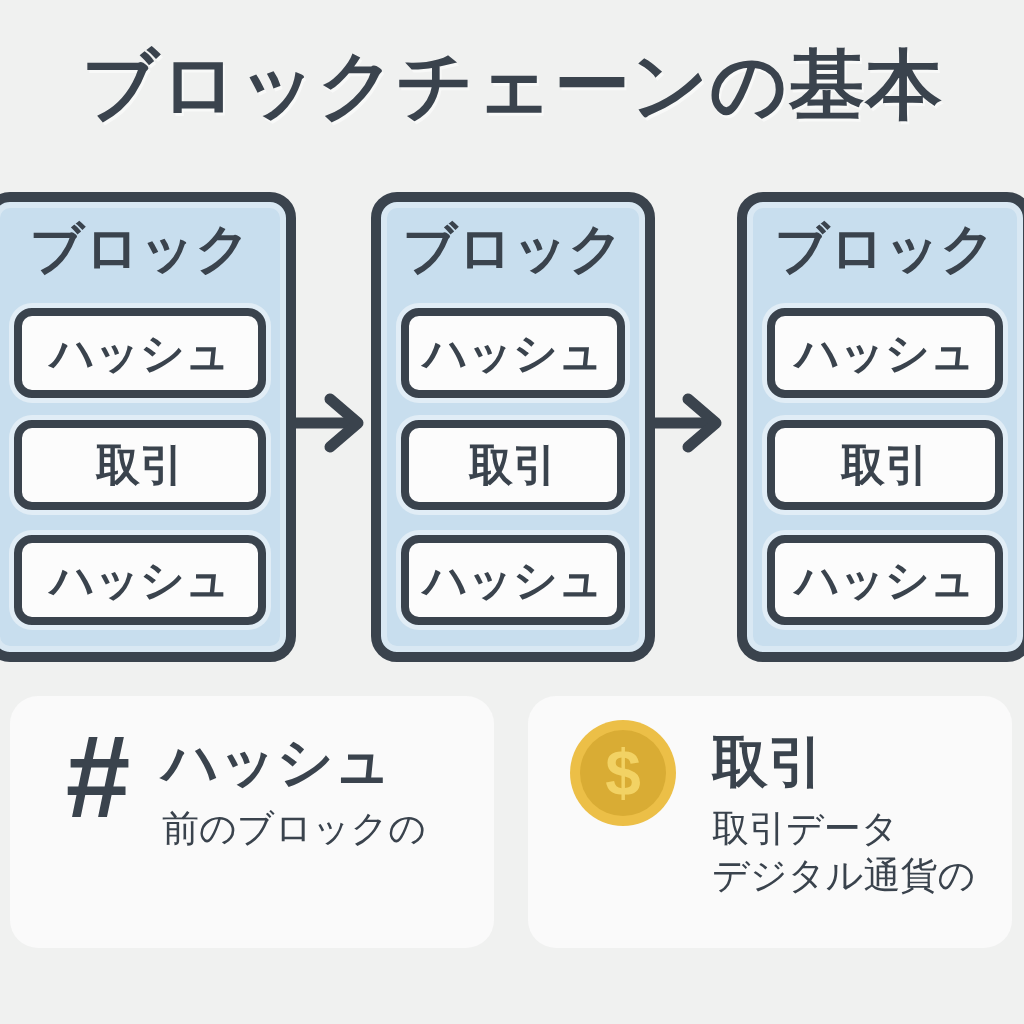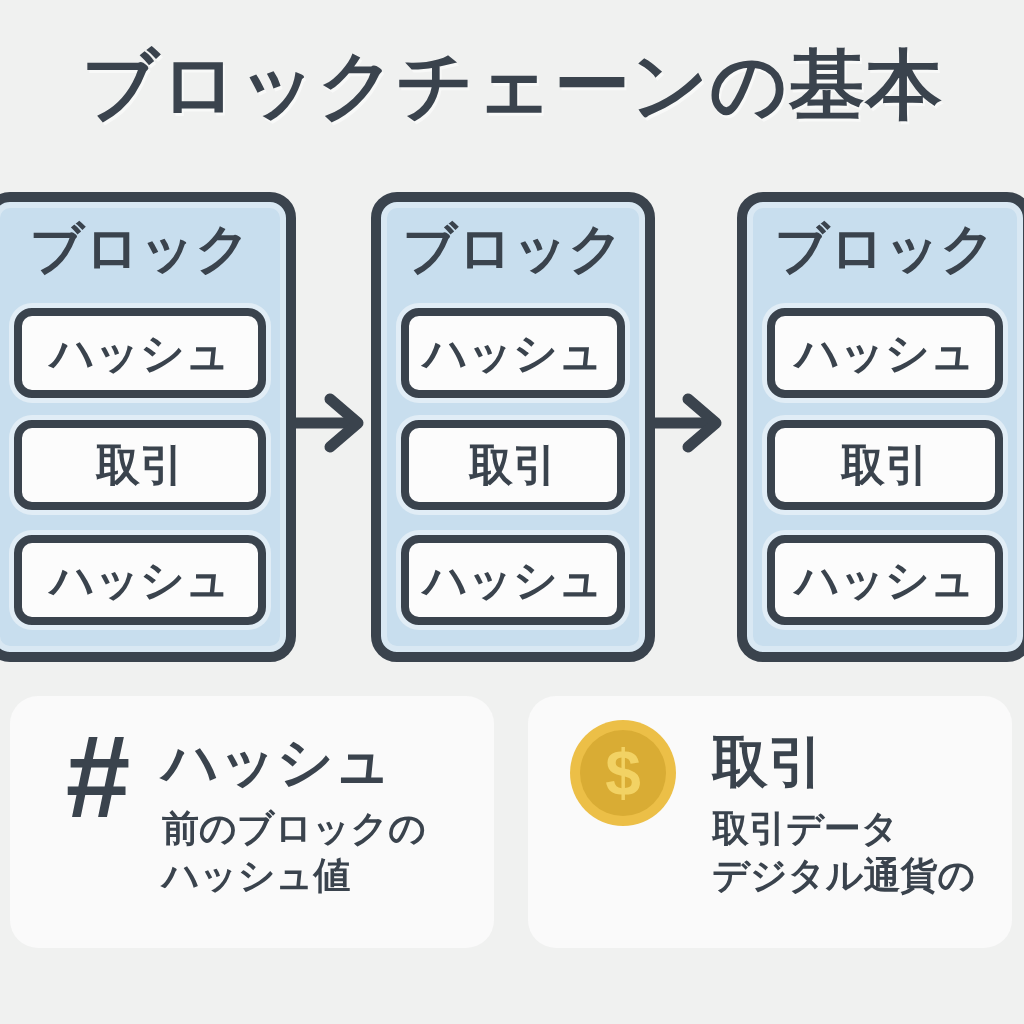--- a/index.html
+++ b/index.html
@@ -87,21 +87,21 @@
   }
   .coin-symbol{font-size:64px;font-weight:bold;color:var(--coin-symbol);line-height:1;}
   .legend-text{position:absolute;top:38px;}
   .card-hash .legend-text{left:152px;}
   .card-transaction .legend-text{left:184px;}
   .legend-heading{
     font-size:56px;font-weight:bold;color:var(--dark);
     line-height:1;white-space:nowrap;
   }
   .legend-desc{
-    margin-top:16px;font-size:37px;font-weight:bold;color:var(--dark);
+    margin-top:16px;font-size:37px;font-weight:normal;color:var(--dark);
     line-height:1.27;white-space:nowrap;
   }
 </style>
 </head>
 <body>
 
 <div class="canvas">
 
   <h1 class="main-title">ブロックチェーンの基本</h1>
 
@@ -139,21 +139,20 @@
     </div>
 
   </div>
 
   <div class="legend-card card-hash">
     <div class="hash-icon">#</div>
     <div class="legend-text">
       <div class="legend-heading">ハッシュ</div>
       <div class="legend-desc">
         <div>前のブロックの</div>
-        <div>ハッシュ値</div>
       </div>
     </div>
   </div>
 
   <div class="legend-card card-transaction">
     <div class="coin">
       <div class="coin-inner">
         <span class="coin-symbol">$</span>
       </div>
     </div>

